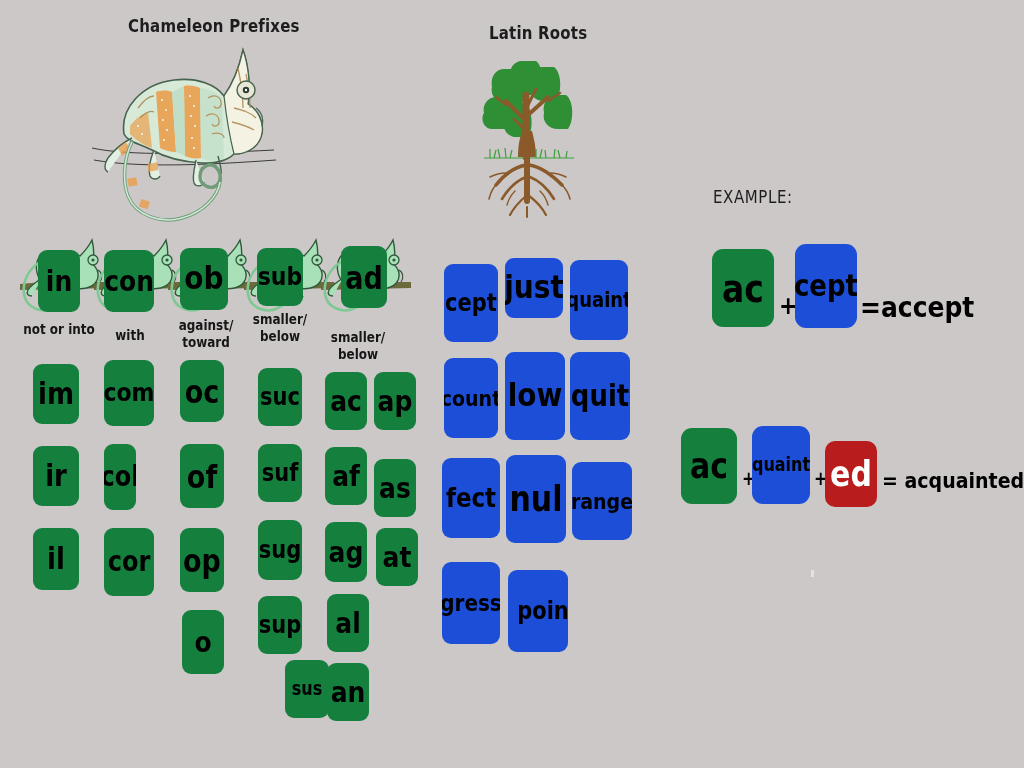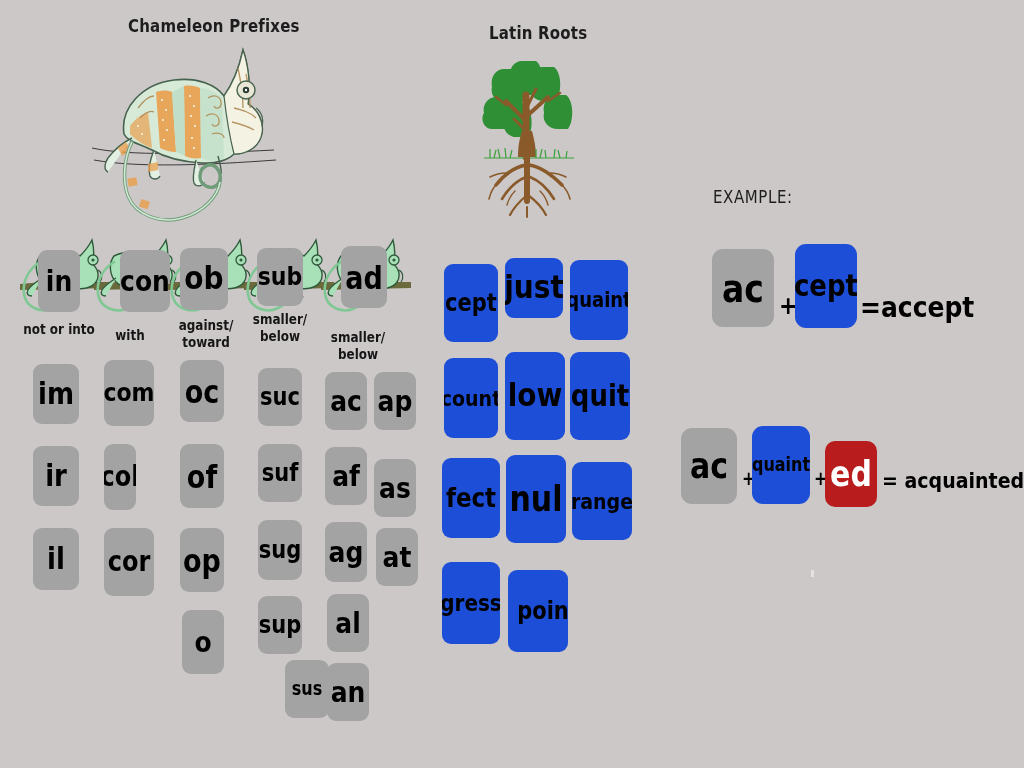--- a/index.html
+++ b/index.html
@@ -47,21 +47,21 @@
     border-radius:9px;
     color:#000;
     font-family:"DejaVu Sans", sans-serif;
     font-weight:600;
     line-height:1;
     white-space:nowrap;
     box-sizing:border-box;
     overflow:hidden;
   }
   .tile span{display:block;transform:scaleY(1.16);transform-origin:center center;}
-  .tile.purple{background:#a3a3a3;}
+  .tile.purple{background:#15803d;}
   .tile.gray{background:#1d4ed8;}
   .tile.green{background:#b91c1c;color:#ffffff;}
 
   
   .meaning{
     position:absolute;
     font-family:"DejaVu Sans", sans-serif;
     font-size:12px;
     font-weight:600;
     color:#161616;
@@ -264,21 +264,21 @@
         <circle cx="79" cy="22" r="5" fill="#a8e0b8" stroke="#2f5a3a" stroke-width="1.3"></circle>
         <circle cx="79" cy="22" r="1.6" fill="#2f5a3a"></circle>
         <path d="M84,32 C88,34 89,40 86,44" fill="none" stroke="#2f5a3a" stroke-width="1.2"></path>
         <path d="M28,40 C22,44 16,48 14,52 C12,56 14,58 18,58" fill="#a8e0b8" stroke="#2f5a3a" stroke-width="1.3"></path>
         <path d="M58,48 C56,54 56,58 58,60 C60,62 64,62 65,58" fill="#a8e0b8" stroke="#2f5a3a" stroke-width="1.3"></path>
         <path d="M26,24 C16,30 8,42 10,56 C12,70 28,76 40,70 C50,65 54,56 50,50
                  C46,44 38,48 39,54 C40,60 46,60 48,56" fill="none" stroke="#7fc894" stroke-width="2.6" stroke-linecap="round"></path>
       </g>
     </svg>
   </div>
-  <div class="tile purple" style="left:120px;top:250px;width:50px;height:62px;font-size:25px;">
+  <div class="tile purple" style="left:104px;top:250px;width:50px;height:62px;font-size:25px;justify-content:flex-end;">
       <span>con</span>
     </div>
   <div class="meaning" style="left:80px;top:328px;width:100px;font-size:12px;">with</div>
 
   <div class="cham-small" style="left:162px;top:238px;">
     <svg viewBox="0 0 100 78" width="100" height="78">
       <g>
         <path d="M6,46 C28,44 46,42 60,44 L96,44 L96,50 L6,52 Z" fill="#6b6a3d"></path>
         <path d="M26,18 C38,12 56,12 66,18 C72,12 76,6 78,2 C80,10 80,20 78,26
                  C84,30 86,38 82,44 C78,50 68,52 60,50 C48,52 34,50 28,44

